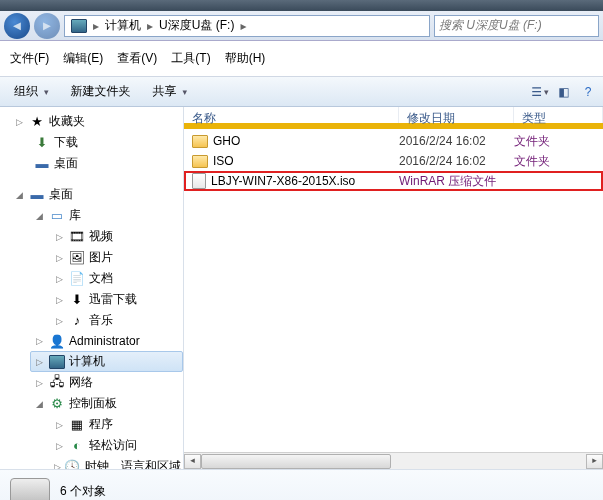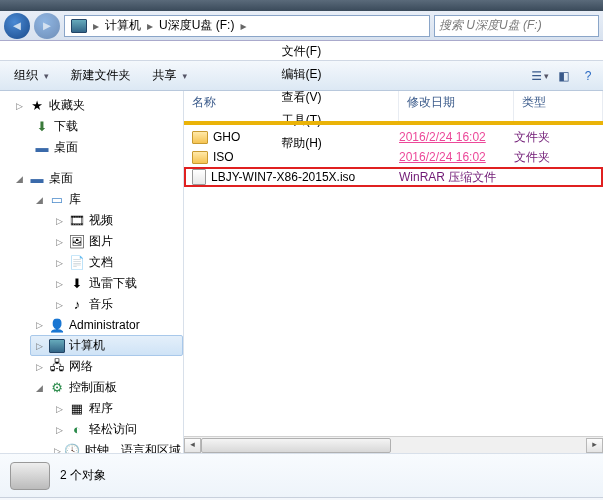--- a/index.html
+++ b/index.html
@@ -8,48 +8,48 @@
 .titlebar { height: 11px; background: linear-gradient(#5a6a7a, #3a4a5a); }
 
 .addrbar { height: 30px; background: linear-gradient(#e8eef7, #d8e2ef); display: flex; align-items: center; padding: 0 4px; gap: 4px; border-bottom: 1px solid #aac; }
 .navbtn { width: 26px; height: 26px; border-radius: 50%; background: radial-gradient(circle at 40% 35%, #4a8ad4, #1a4a8a); display: flex; align-items: center; justify-content: center; color: #cde; font-size: 13px; }
 .navbtn.disabled { opacity: .55; }
 .breadcrumb { flex: 1; height: 22px; background: #fff; border: 1px solid #8aa5c8; display: flex; align-items: center; padding: 0 2px; }
 .bc-seg { padding: 0 4px; display: flex; align-items: center; gap: 4px; }
 .bc-sep { color: #666; padding: 0 2px; }
 .searchbox { width: 165px; height: 22px; background: #fff; border: 1px solid #8aa5c8; display: flex; align-items: center; padding: 0 4px; color: #7a7a7a; font-style: italic; }
 
-.menubar { height: 20px; display: flex; align-items: center; padding: 0 4px; gap: 2px; border-bottom: 1px solid #d0d8e4; flex-direction: column; }
+.menubar { height: 36px; display: flex; align-items: center; padding: 0 4px; gap: 2px; border-bottom: 1px solid #d0d8e4; }
 .menuitem { padding: 2px 6px; }
 
 .toolbar { height: 30px; background: linear-gradient(#f4f8fc, #dce8f4); display: flex; align-items: center; padding: 0 6px; gap: 4px; border-bottom: 1px solid #b8c8dc; }
 .tb-btn { padding: 3px 10px 3px 8px; display: flex; align-items: center; gap: 4px; }
 .tb-drop::after { content: "▾"; font-size: 9px; color: #556; margin-left: 2px; }
 .tb-right { margin-left: auto; display: flex; gap: 6px; }
 .tb-icon { width: 18px; height: 18px; display: flex; align-items: center; justify-content: center; color: #3a5a8a; }
 
 .content { display: flex; height: 362px; }
 .tree { width: 184px; border-right: 1px solid #d8e0ea; overflow-y: auto; overflow-x: hidden; padding: 4px 0; }
 .tree-group { padding-left: 10px; }
 .tree-item { display: flex; align-items: center; gap: 4px; padding: 2px 4px; white-space: nowrap; }
 .tree-item.selected { background: linear-gradient(#e4effa, #cfe3f6); border: 1px solid #a8c8ea; border-radius: 2px; padding: 1px 3px; }
 .tree-exp { width: 11px; color: #7a7a7a; font-size: 9px; text-align: center; }
 .tree-sub { padding-left: 20px; }
 .tree-icon { width: 16px; height: 16px; display: flex; align-items: center; justify-content: center; font-size: 13px; }
 
 .list { flex: 1; display: flex; flex-direction: column; }
-.list-head { display: flex; height: 34px; border-bottom: 4px solid #eab308; }
+.list-head { display: flex; height: 22px; border-bottom: 6px solid #eab308; }
 .lh-col { padding: 3px 8px; color: #3a5a8a; border-right: 1px solid #e8ecf2; }
 .lh-name { width: 215px; }
 .lh-date { width: 115px; }
 .lh-type { flex: 1; }
 .list-body { flex: 1; overflow: auto; padding-top: 2px; position: relative; }
 .row { display: flex; align-items: center; height: 20px; padding: 0 4px; }
 .row .c-name { width: 211px; display: flex; align-items: center; gap: 5px; padding-left: 4px; }
-.row .c-date { width: 115px; color: #ec4899; text-decoration: underline; }
+.row .c-date { width: 115px; color: #404040; }
 .row .c-type { flex: 1; color: #701a75; }
 .row.hl { outline: 2px solid #e02020; outline-offset: -2px; }
 .folder-ic { width: 16px; height: 13px; background: linear-gradient(#ffe9a8, #f5c352); border: 1px solid #c89a30; border-radius: 1px; }
 .file-ic { width: 14px; height: 16px; background: linear-gradient(#fff, #e8e8e8); border: 1px solid #999; border-radius: 1px; }
 
 .hscroll { height: 17px; background: #f0f0f0; border-top: 1px solid #d0d0d0; display: flex; align-items: center; }
 .hsbtn { width: 17px; height: 15px; background: linear-gradient(#fcfcfc, #e4e4e4); border: 1px solid #b8b8b8; text-align: center; font-size: 9px; color: #555; }
 .hstrack { flex: 1; height: 15px; position: relative; }
 .hsthumb { position: absolute; left: 0; width: 190px; height: 15px; background: linear-gradient(#f4f4f4, #d8d8d8); border: 1px solid #b0b0b0; border-radius: 2px; }
 
@@ -238,19 +238,19 @@
       <div class="hstrack">
           <div class="hsthumb"></div>
         </div>
       <div class="hsbtn">▸</div>
     </div>
   </div>
 </div>
 
 <div class="details">
   <div class="drive-ic"></div>
-  <div>2 个对象</div>
+  <div>6 个对象</div>
 </div>
 
 <div class="statusbar">
   
   
 </div>
 
 </body></html>

